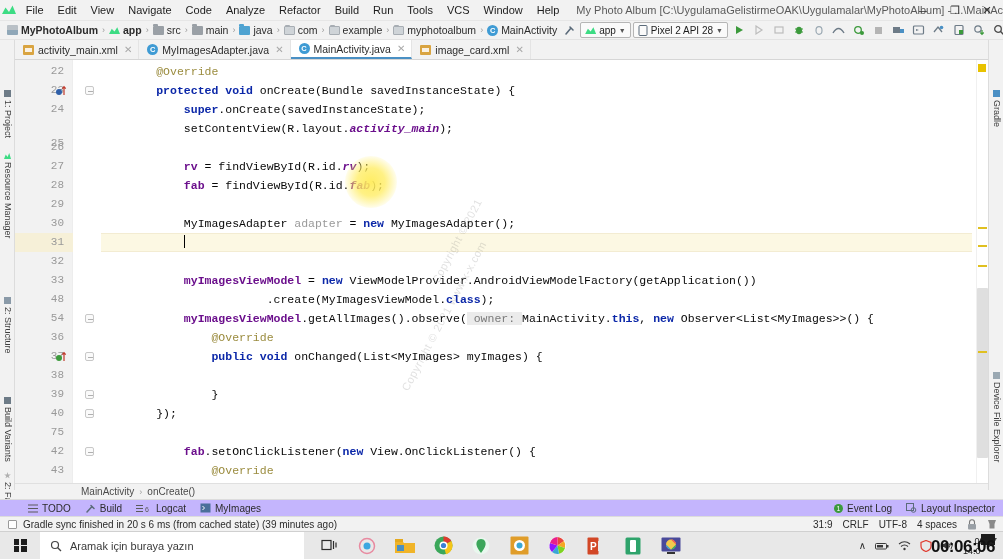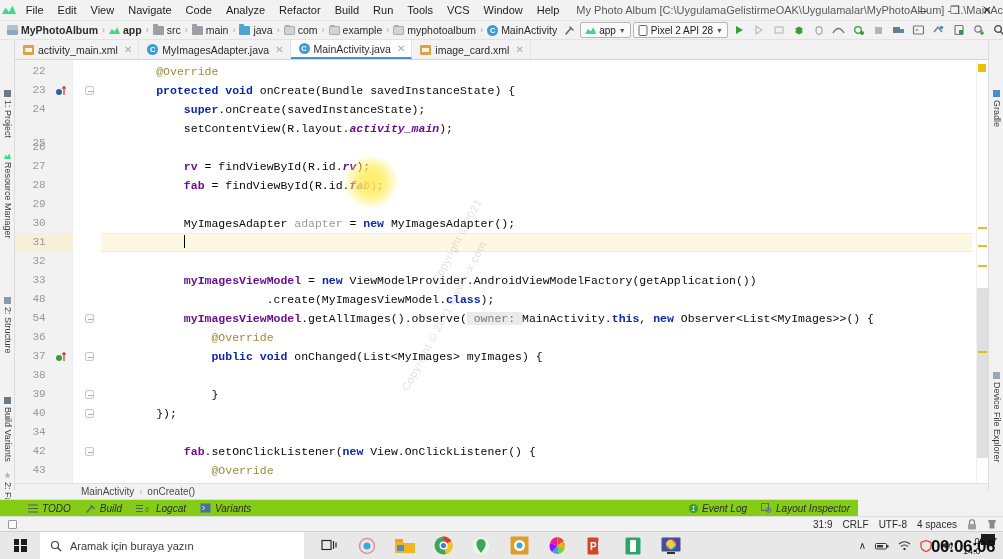--- a/index.html
+++ b/index.html
@@ -192,21 +192,21 @@
     position: absolute; top: 0; left: 86px; right: 16px; height: 423px;
   }
   .line {
     position: absolute; left: 0; right: 0; height: 19px;
     font-family: "Liberation Mono", monospace;
     font-size: 11.5px; line-height: 19px;
     color: #080808; white-space: pre;
   }
   .lnum {
     position: absolute; right: 8px; width: 50px;
-    text-align: center;
+    text-align: right;
     font-family: "Liberation Mono", monospace;
     font-size: 11px; line-height: 19px; color: #999999;
   }
   .hl-line {
     position: absolute; left: 0; right: 0; height: 19px;
     background: #fcf8e3;
     border-top: 1px solid #f3ecd2;
     border-bottom: 1px solid #f3ecd2;
   }
   .gutter-hl {
@@ -272,26 +272,26 @@
     display: flex; align-items: center;
     padding-left: 66px;
     font-size: 10px; color: #4a4a4a;
     gap: 5px;
   }
   .ebread .sep { color: #a0a0a0; font-size: 9px; }
 
   
   .toolbar-bottom {
     position: absolute; top: 499px; left: 0;
-    width: 858px; height: 17px;
-    background: #84cc16;
+    width: 1003px; height: 17px;
+    background: #c4b5fd;
     border-top: 1px solid #dcdcdc;
     display: flex; align-items: center;
     font-size: 10px; color: #2b2b2b;
-    padding-left: 28px; gap: 14px; font-style: italic;
+    padding-left: 28px; gap: 14px;
   }
   .twb { display: flex; align-items: center; gap: 4px; white-space: nowrap; }
   .twb-right {
     margin-left: auto; display: flex; align-items: center;
     gap: 14px; padding-right: 8px;
   }
   .evtdot {
     width: 9px; height: 9px; border-radius: 50%;
     background: #3c9a3c; color: #fff; font-size: 7px;
     display: flex; align-items: center; justify-content: center;
@@ -624,21 +624,21 @@
         <div class="lnum" style="top: 249px;">54</div>
         <div class="lnum" style="top: 268px;">36</div>
         <div class="lnum" style="top: 287px;">37</div>
         <div class="ovr-mark" style="top: 290px;"><svg width="14" height="13" viewBox="0 0 14 13">
             <circle cx="4" cy="7" r="3" fill="#3c9a3c"></circle>
             <path d="M9 10 L9 2 M7.3 3.6 L9 1.6 L10.7 3.6" stroke="#c0392b" stroke-width="1.2" fill="none"></path>
           </svg></div>
         <div class="lnum" style="top: 306px;">38</div>
         <div class="lnum" style="top: 325px;">39</div>
         <div class="lnum" style="top: 344px;">40</div>
-        <div class="lnum" style="top: 363px;">34</div>
+        <div class="lnum" style="top: 363px;">75</div>
         <div class="lnum" style="top: 382px;">42</div>
         <div class="lnum" style="top: 401px;">43</div>
       </div>
     <div class="foldcol" id="foldcol">
         <div class="fold-marker" style="top: 26px;"></div>
         <div class="fold-marker" style="top: 254px;"></div>
         <div class="fold-marker" style="top: 292px;"></div>
         <div class="fold-marker" style="top: 330px;"></div>
         <div class="fold-marker" style="top: 349px;"></div>
         <div class="fold-marker" style="top: 387px;"></div>
@@ -707,40 +707,41 @@
           <path d="M0 1.5 H7 M0 4.5 H7 M0 7.5 H7" stroke="#5a5a5a" stroke-width="1"></path>
           <text x="9" y="7.5" font-size="7" fill="#5a5a5a" font-family="Liberation Sans">6</text>
         </svg>
       <span>Logcat</span>
     </div>
     <div class="twb">
       <svg width="11" height="10" viewBox="0 0 11 10">
           <rect x="0.5" y="0.5" width="10" height="9" fill="#4a6f9a"></rect>
           <path d="M2.5 3 L4.5 5 L2.5 7" stroke="#fff" stroke-width="1" fill="none"></path>
         </svg>
-      <span>Variants</span>
+      <span>MyImages</span>
     </div>
 
     <div class="twb-right">
       <div class="twb">
         <span class="evtdot">1</span>
         <span>Event Log</span>
       </div>
       <div class="twb">
         <svg width="11" height="10" viewBox="0 0 11 10">
             <rect x="0.5" y="0.5" width="7" height="7" fill="none" stroke="#5b6b7a" stroke-width="1"></rect>
             <circle cx="7.5" cy="7" r="2.3" fill="none" stroke="#5b6b7a" stroke-width="1"></circle>
           </svg>
         <span>Layout Inspector</span>
       </div>
     </div>
   </div>
 
   <div class="statusbar">
     <span class="sb-check"></span>
+    <span>Gradle sync finished in 20 s 6 ms (from cached state) (39 minutes ago)</span>
     <div class="sb-right">
       <span>31:9</span>
       <span>CRLF</span>
       <span>UTF-8</span>
       <span>4 spaces</span>
       <svg width="10" height="11" viewBox="0 0 10 11">
           <path d="M2.5 5 V3.2 A2.5 2.5 0 0 1 7.5 3.2 V5" fill="none" stroke="#7a7a7a" stroke-width="1.1"></path>
           <rect x="1" y="5" width="8" height="5.5" rx="1" fill="#9aa0a6"></rect>
         </svg>
       <svg width="10" height="11" viewBox="0 0 10 11">

